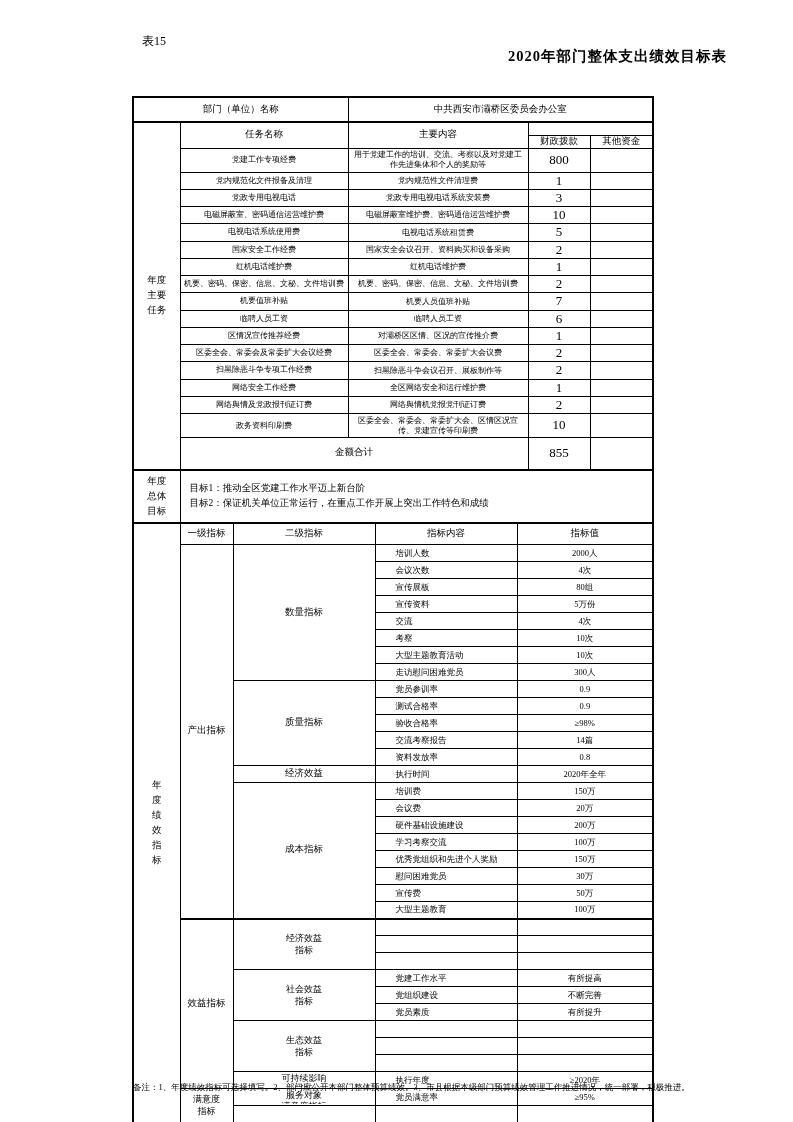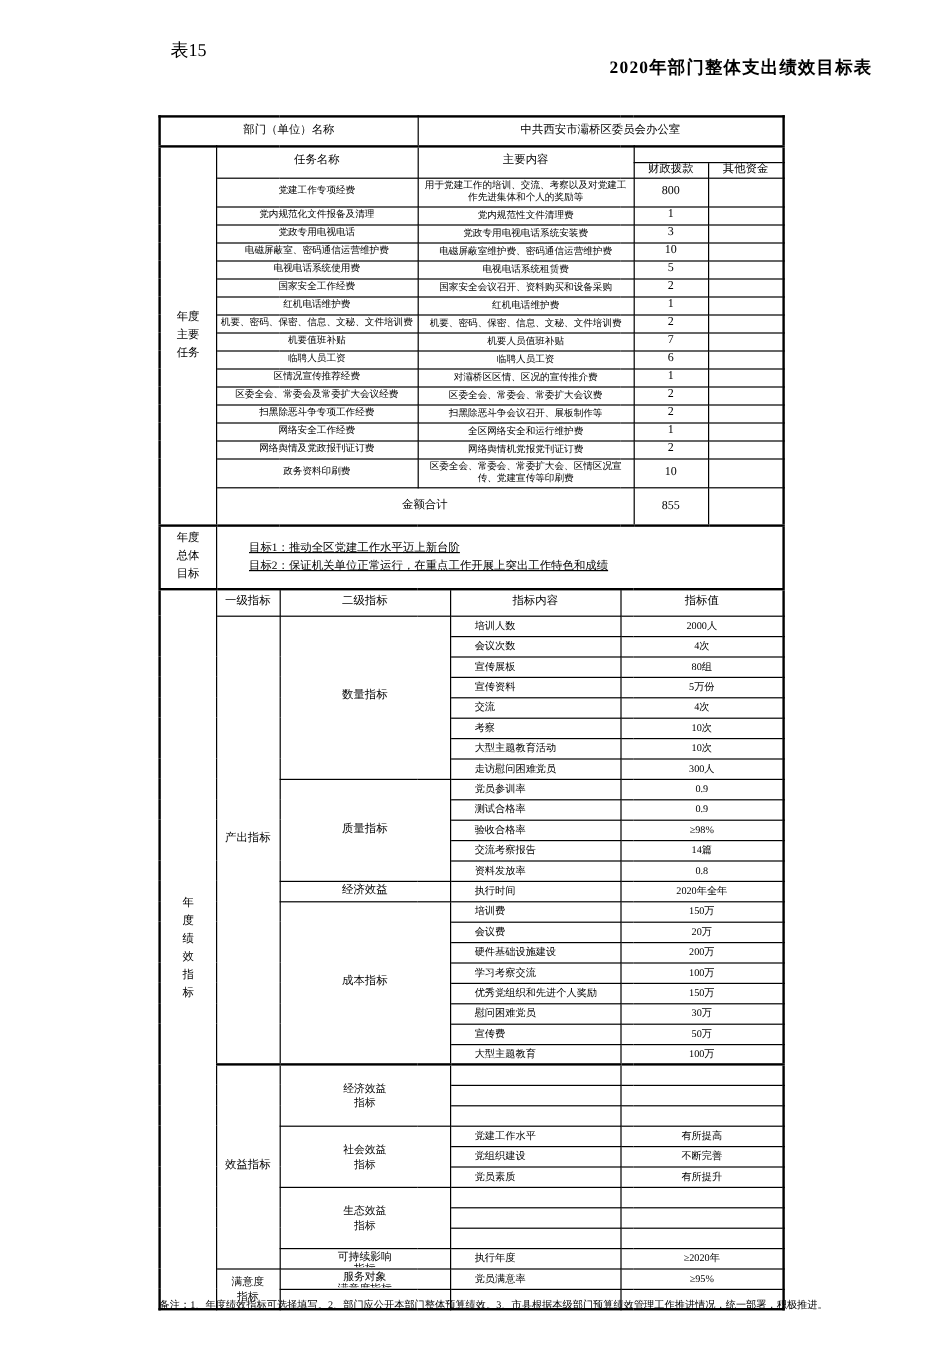--- a/index.html
+++ b/index.html
@@ -1,33 +1,33 @@
 <!DOCTYPE html>
 <html><head>
 <meta charset="utf-8">
 <style>
   html,body{margin:0;padding:0;background:#ffffff;}
   .page{position:relative;width:793px;height:1122px;background:#fff;color:#000;
         font-family:"Liberation Serif","DejaVu Serif",serif;}
-  .tag{position:absolute;left:142px;top:33px;font-size:15px;}
+  .tag{position:absolute;left:142px;top:33px;font-size:12px;}
   .title{position:absolute;left:0;top:47px;width:727px;text-align:right;
          font-weight:bold;font-size:14.5px;letter-spacing:1px;}
   table.main{position:absolute;left:132px;top:96px;width:520px;
              border-collapse:collapse;table-layout:fixed;
              border:2px solid #000;font-size:8.5px;}
   td{border:1px solid #000;padding:0 2px;text-align:center;vertical-align:middle;
      overflow:hidden;line-height:1.25;}
   tr.rA{height:25px;} tr.rh{height:13px;} tr.rt{height:15px;margin-left:31px;} tr.rd{height:24px;}
   tr.rsum{height:32px;} tr.rgoal{height:53px;} tr.rih{height:22px;} tr.ri{height:17px;}
   tr.heavy td, td.hb{border-bottom-width:2px;}
   .hdr{font-size:9.5px;}
   .vlabel{white-space:pre-line;line-height:15px;font-size:9.5px;}
   .tn{font-size:8px;font-family:Liberation Mono, monospace;} .tc{font-size:8px;line-height:1.2;}
-  .money{font-size:10px;}
-  .goal{text-align:left;padding:0 27px;white-space:pre-line;font-size:9.5px;line-height:15px;text-decoration:underline;}
+  .money{font-size:13px;}
+  .goal{text-align:left;padding:0 9px;white-space:pre-line;font-size:9.5px;line-height:15px;}
   .ic{text-align:left;padding-left:20px;font-size:8.5px;}
   .iv{font-size:8.5px;}
   .two{white-space:pre-line;line-height:12px;font-size:9px;}
   .clipbox{height:14px;overflow:hidden;white-space:pre-line;line-height:10.5px;font-size:9px;}
   .note{position:absolute;left:133px;top:1082px;font-size:8.5px;white-space:nowrap;}
 </style>
 </head>
 <body>
 
 <div class="page">

